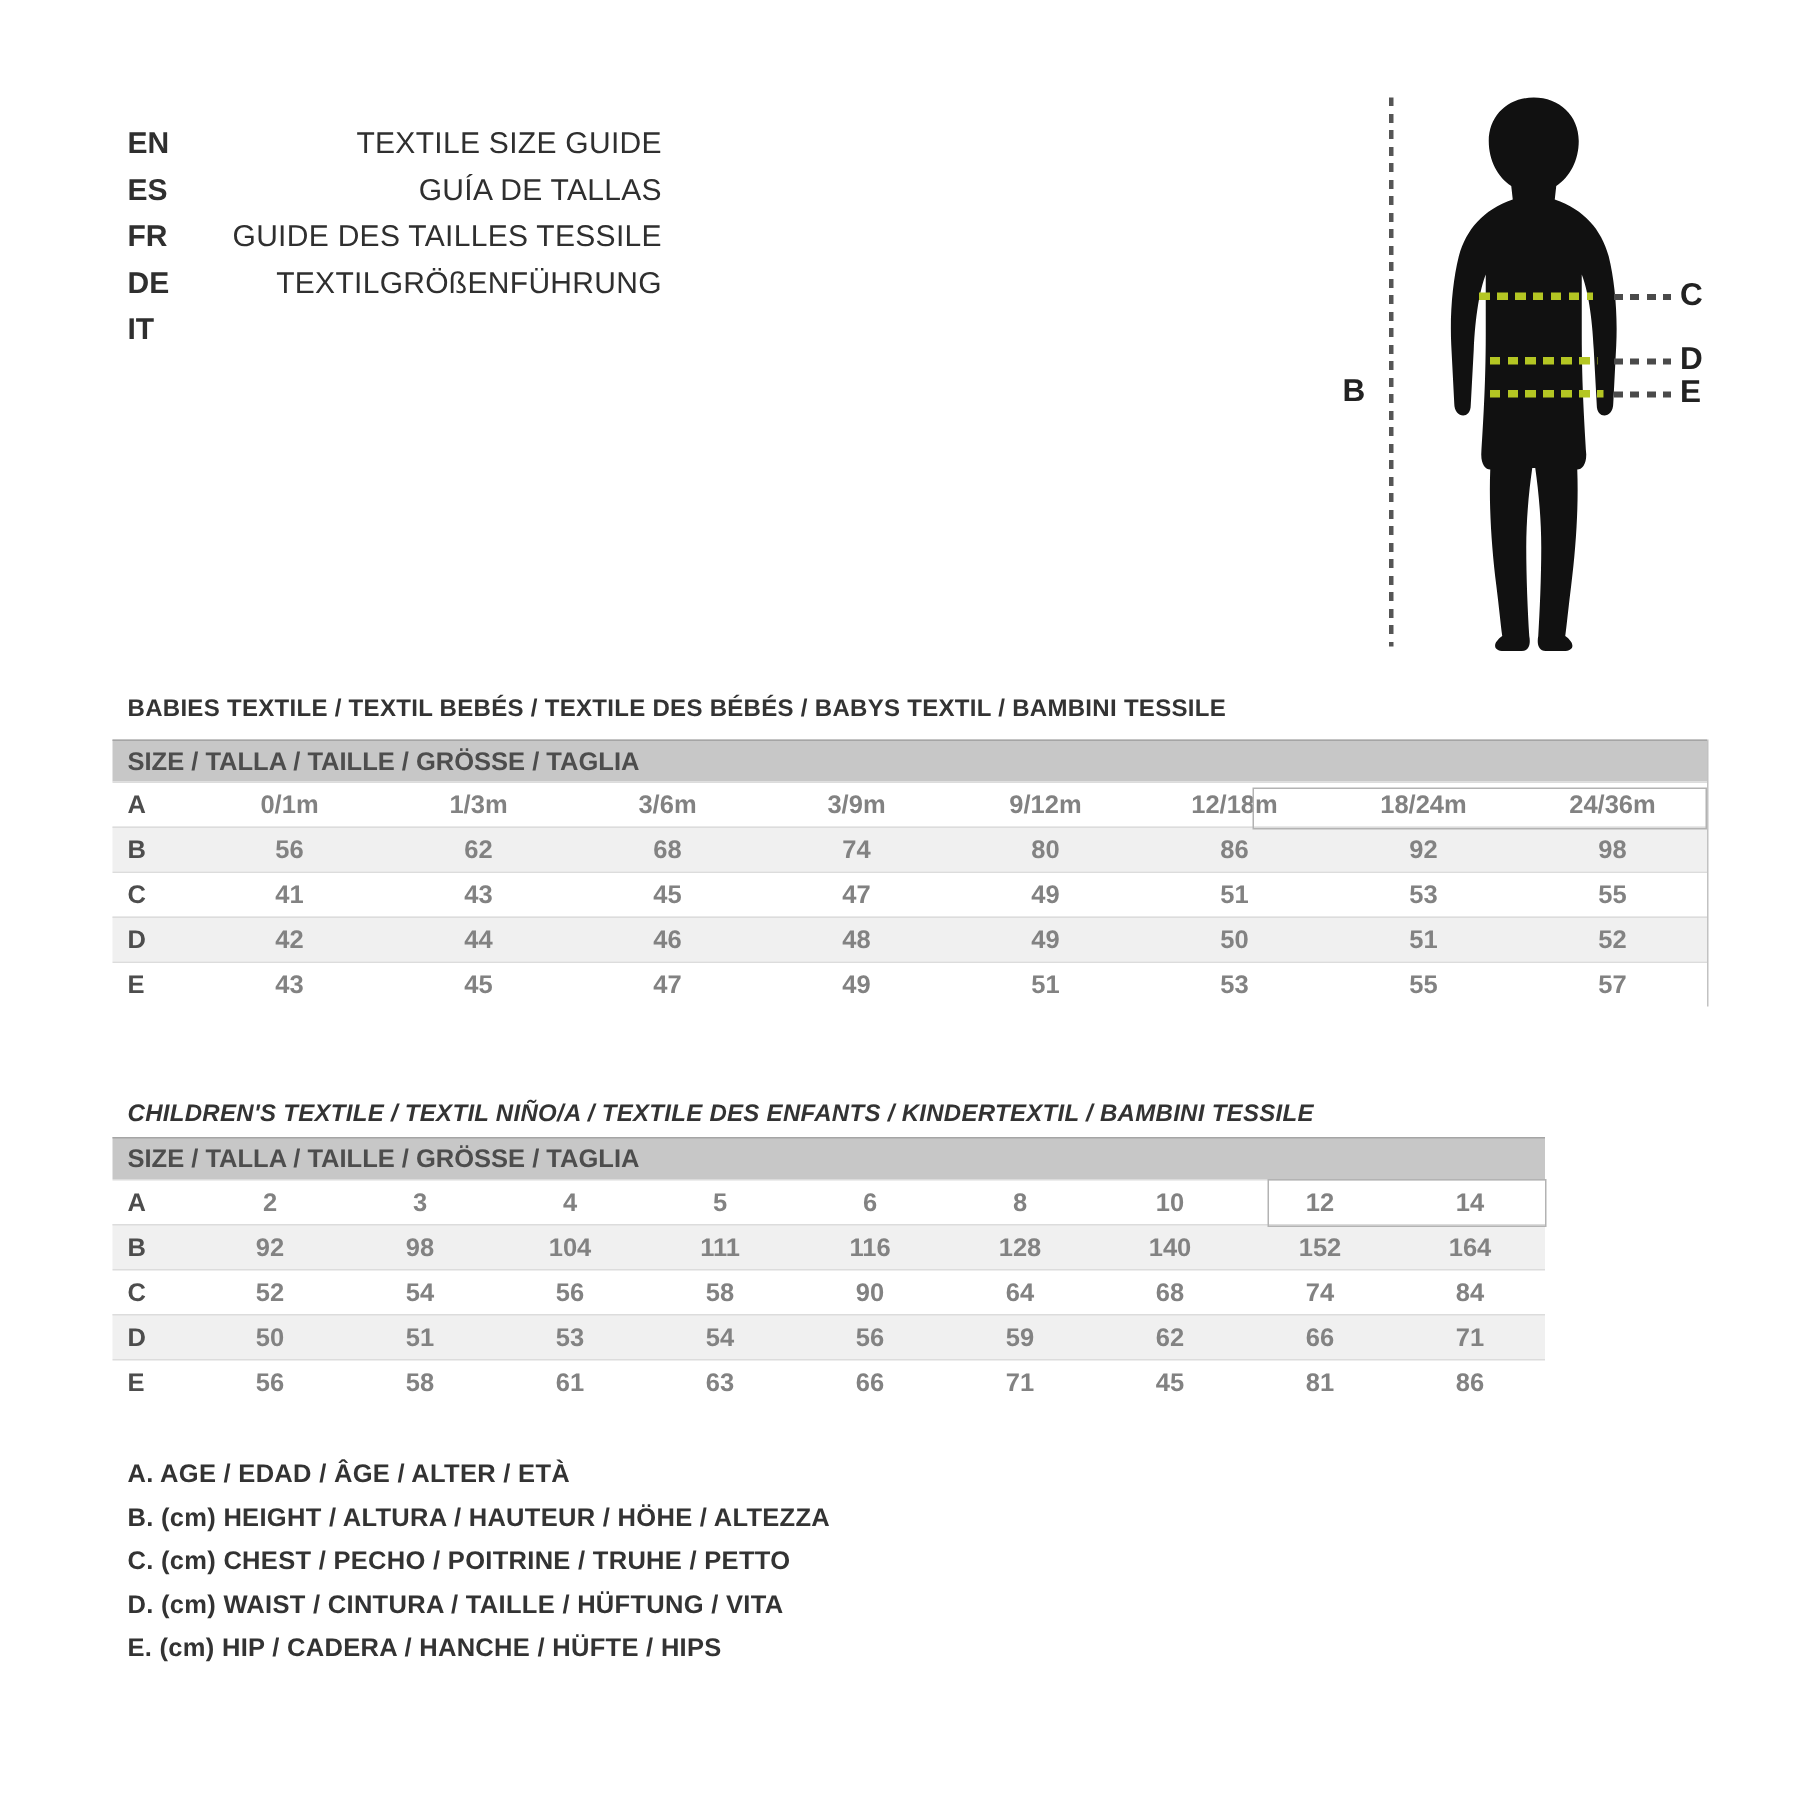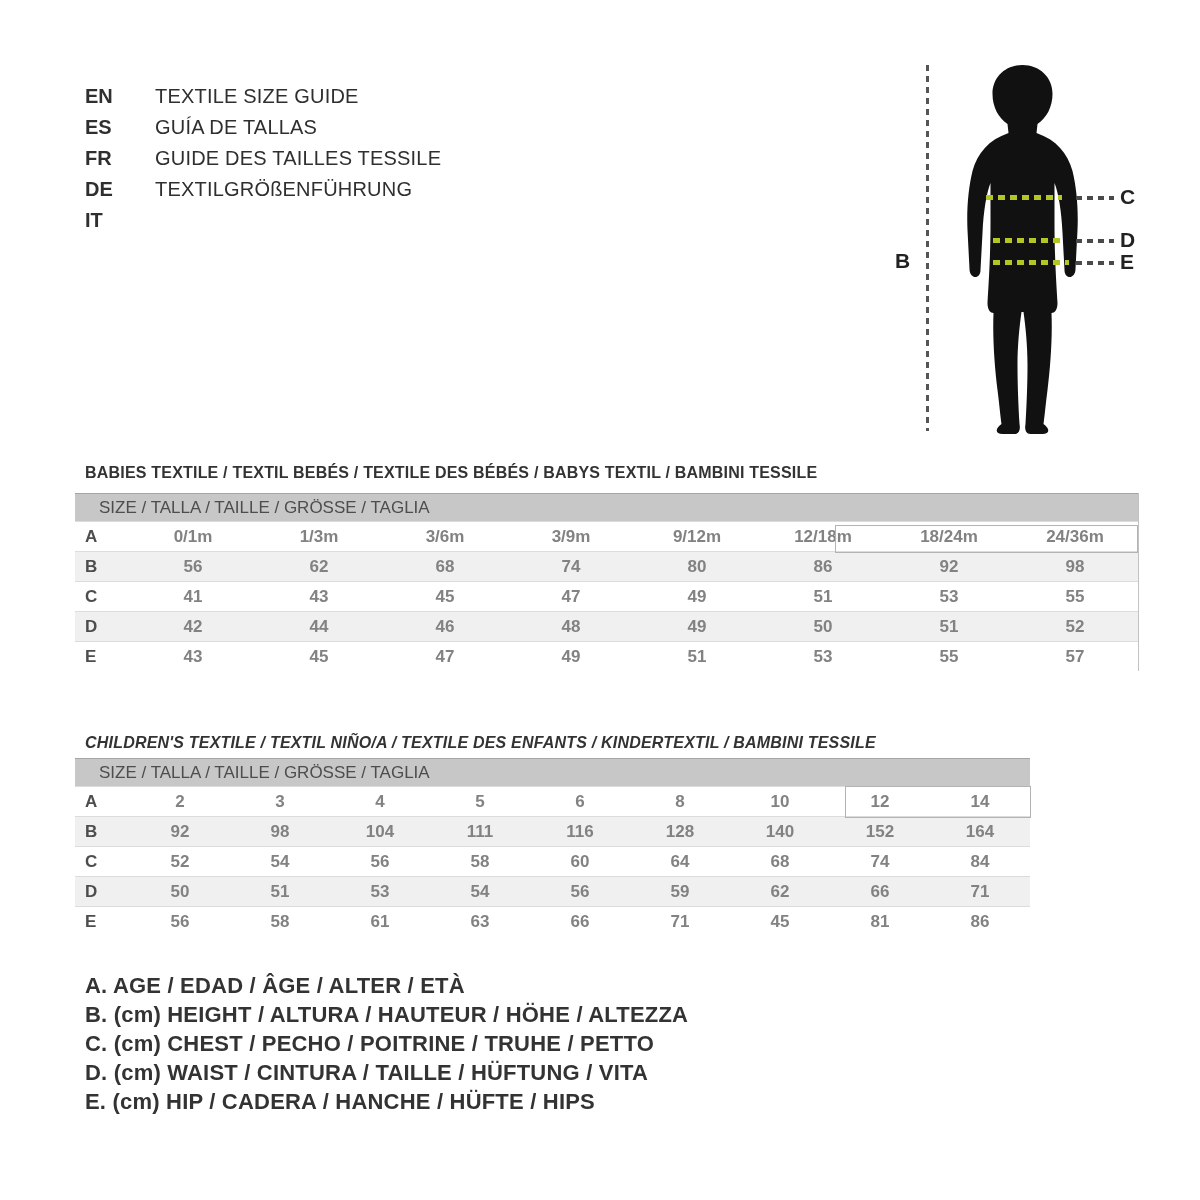--- a/index.html
+++ b/index.html
@@ -12,21 +12,21 @@
     --label:#4d4d4d;
   }
   html,body{margin:0;padding:0;}
   body{
     width:1200px;height:1200px;position:relative;background:#ffffff;
     font-family:"Liberation Sans", sans-serif;overflow:hidden;
   }
 
   
   .lang-block{position:absolute;left:85px;top:81px;}
-  .lang-row{display:flex;height:31px;align-items:center;}
+  .lang-row{display:flex;height:31px;align-items:center;justify-content:space-between;}
   .lang-code{width:70px;font-weight:bold;font-size:20px;color:#2f2f2f;}
   .lang-label{font-weight:normal;font-size:20px;color:#2f2f2f;letter-spacing:.2px;white-space:nowrap;}
 
   
   .figure-block{position:absolute;left:860px;top:55px;width:330px;height:392px;}
   .silhouette{position:absolute;left:95px;top:8px;}
   .vdots{position:absolute;width:3px;background-image:repeating-linear-gradient(180deg,#555 0 6px,transparent 6px 11px);}
   .hdots{position:absolute;height:5px;}
   .hdots.green{background-image:repeating-linear-gradient(90deg,var(--green) 0 7px,transparent 7px 12px);}
   .hdots.dark{height:4px;background-image:repeating-linear-gradient(90deg,var(--dash-dark) 0 6px,transparent 6px 11px);}
@@ -36,36 +36,36 @@
   .section-title{position:absolute;left:85px;font-size:16px;font-weight:bold;color:var(--ink);letter-spacing:.2px;white-space:nowrap;}
   #babies-title{top:451px;}
   #children-title{top:721px;font-style:italic;}
 
   
   .size-table{position:absolute;left:75px;background:#fff;}
   .size-table.babies{top:493px;width:1063px;border-right:1px solid #c2c2c2;}
   .size-table.children{top:758px;width:955px;}
   .thead{
     height:28px;background:var(--header-bg);border-top:1px solid #a5a5a5;
-    color:var(--label);font-weight:normal;font-size:17px;line-height:28px;
-    padding-left:24px;box-sizing:border-box;
+    color:var(--label);font-weight:bold;font-size:17px;line-height:28px;
+    padding-left:10px;box-sizing:border-box;
   }
   .trow{display:grid;height:29px;align-items:center;border-top:1px solid #dcdcdc;}
   .trow.shade{background:var(--shade);}
   .size-table.babies .trow{grid-template-columns:55px repeat(8,1fr);}
   .size-table.children .trow{grid-template-columns:55px repeat(9,1fr);}
   .tlabel{padding-left:10px;font-weight:bold;font-size:17px;color:var(--label);}
   .tcell{text-align:center;font-weight:bold;font-size:17px;color:var(--value);}
   .hl-box{position:absolute;border:1px solid #b3b3b3;background:transparent;pointer-events:none;}
   .size-table.babies .hl-box{left:760px;top:32px;width:301px;height:26px;}
   .size-table.children .hl-box{left:770px;top:28px;width:184px;height:30px;}
 
   
   .legend{position:absolute;left:85px;top:973px;}
-  .legend-row{height:29px;font-size:22px;font-weight:bold;color:var(--ink);letter-spacing:.2px;white-space:nowrap;}
+  .legend-row{height:29px;font-size:17px;font-weight:bold;color:var(--ink);letter-spacing:.2px;white-space:nowrap;}
 </style>
 </head>
 <body>
 
 <section class="lang-block">
     <div class="lang-row">
       <span class="lang-code">EN</span>
       <span class="lang-label">TEXTILE SIZE GUIDE</span>
     </div>
     <div class="lang-row">
@@ -203,21 +203,21 @@
       <div class="tcell">140</div>
       <div class="tcell">152</div>
       <div class="tcell">164</div>
     </div>
     <div class="trow">
       <div class="tlabel">C</div>
       <div class="tcell">52</div>
       <div class="tcell">54</div>
       <div class="tcell">56</div>
       <div class="tcell">58</div>
-      <div class="tcell">60</div>
+      <div class="tcell">90</div>
       <div class="tcell">64</div>
       <div class="tcell">68</div>
       <div class="tcell">74</div>
       <div class="tcell">84</div>
     </div>
     <div class="trow shade">
       <div class="tlabel">D</div>
       <div class="tcell">50</div>
       <div class="tcell">51</div>
       <div class="tcell">53</div>

